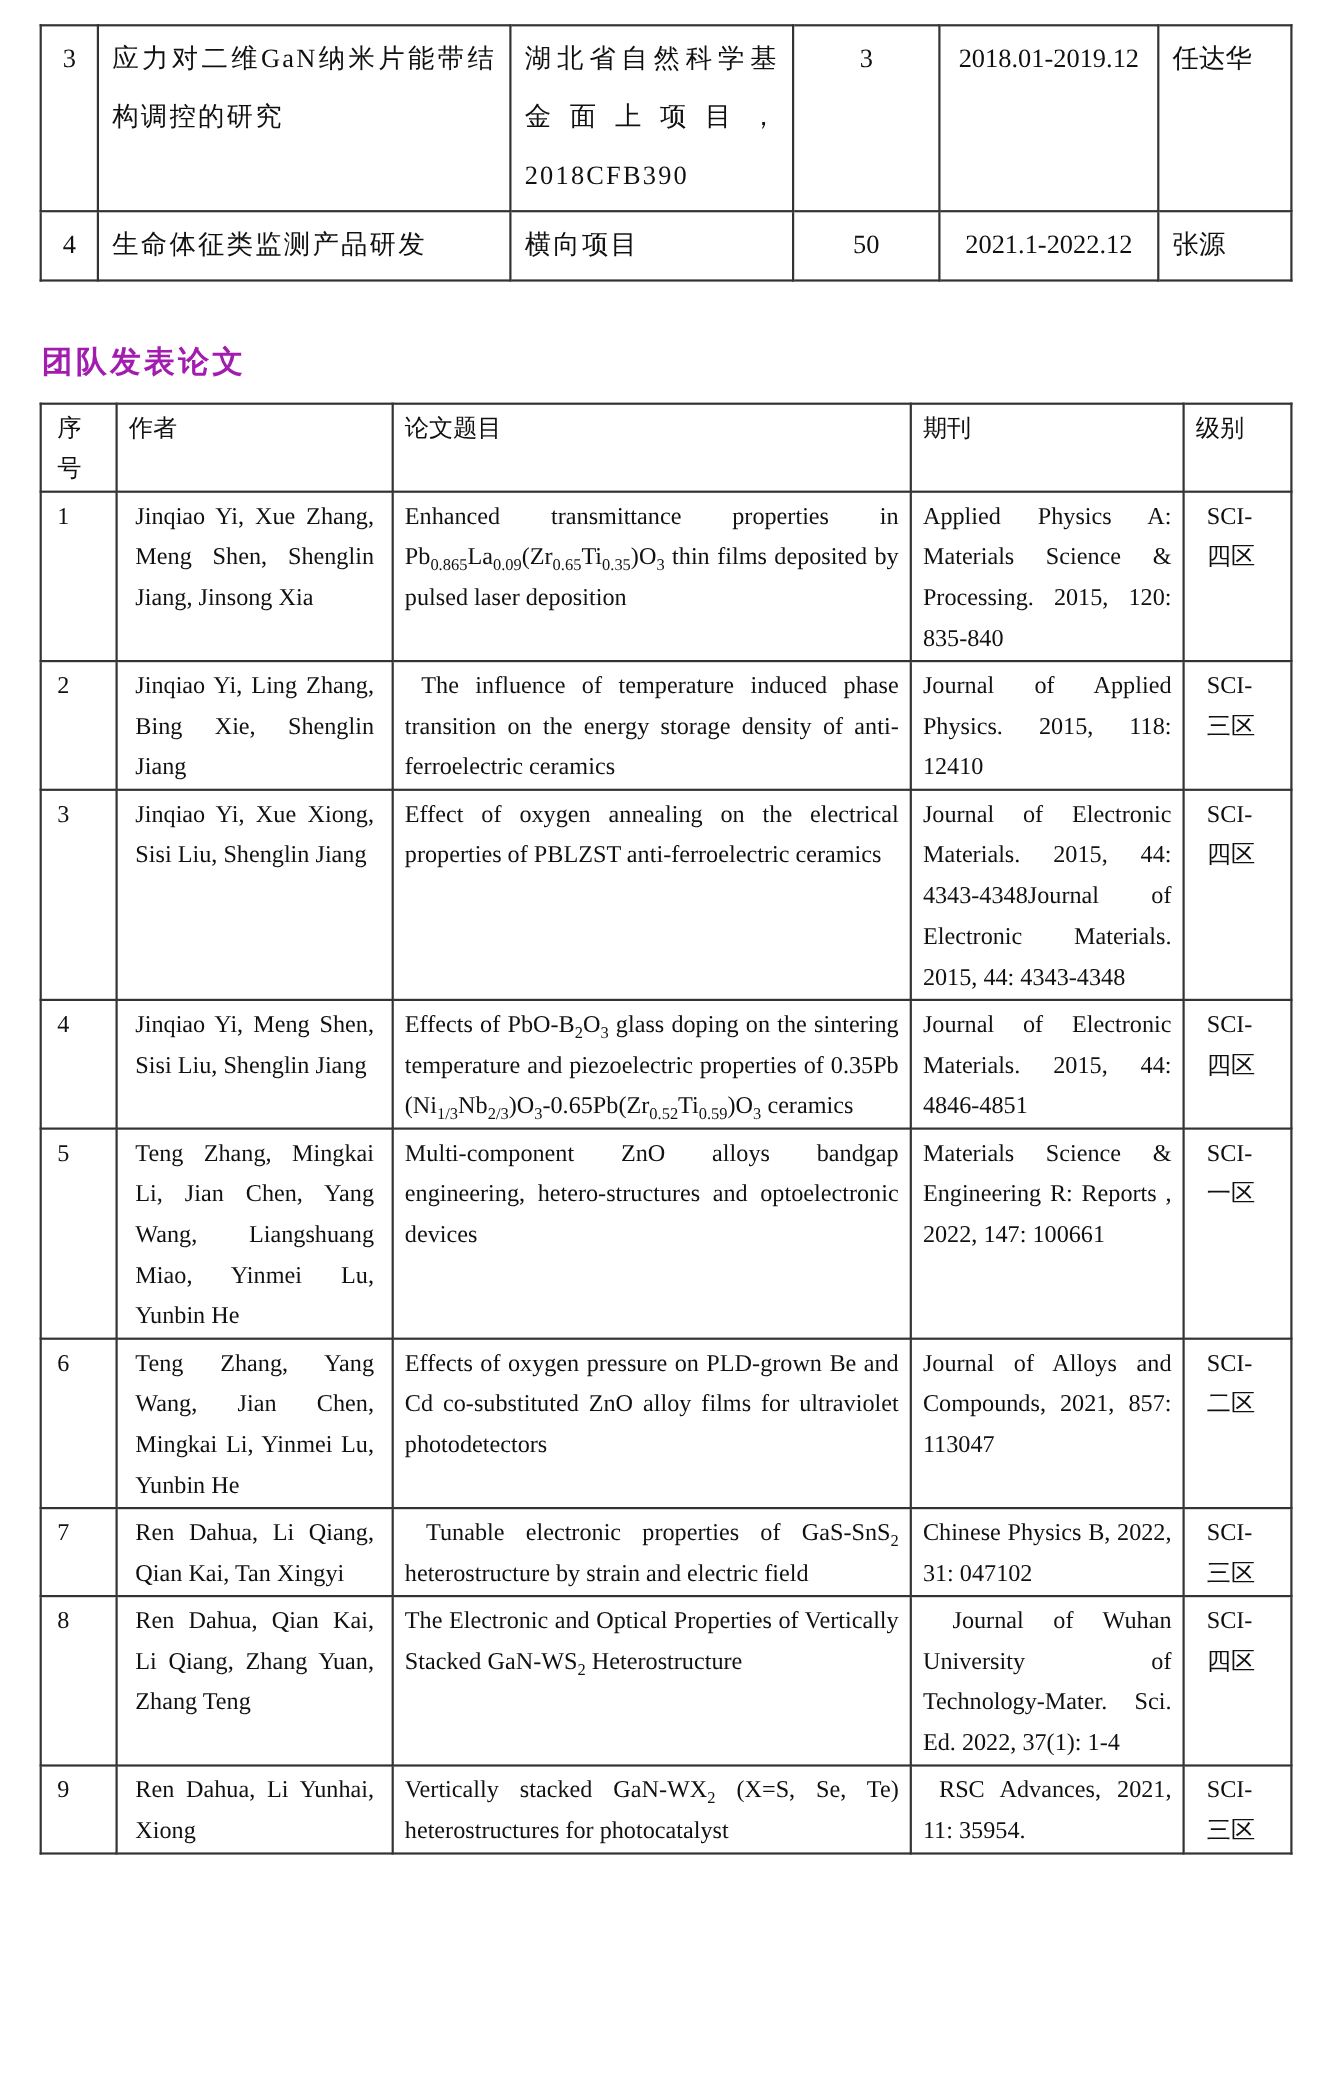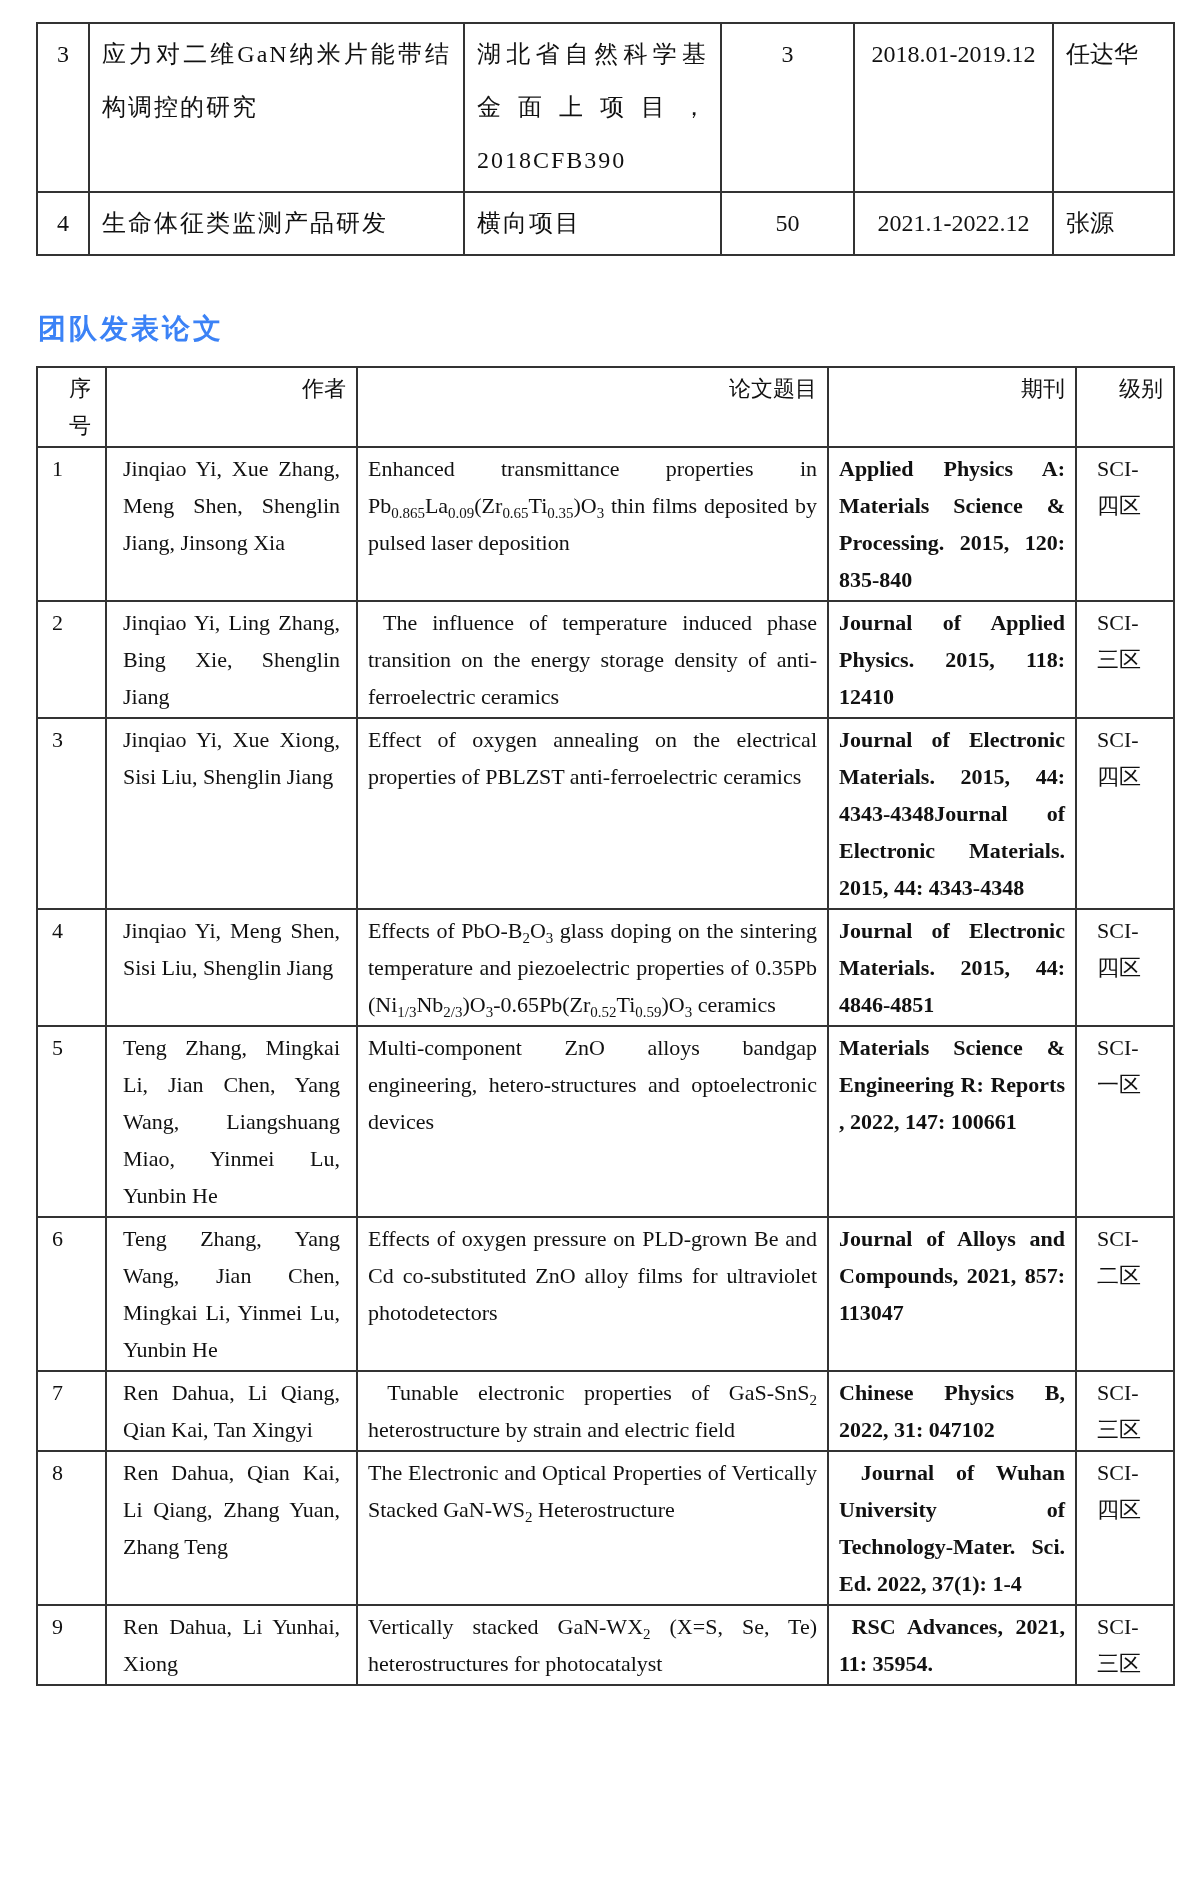--- a/index.html
+++ b/index.html
@@ -20,32 +20,32 @@
   table.projects td.c-no { text-align:center; letter-spacing:0; }
   table.projects td.c-title { text-align:justify; }
   table.projects td.c-funder { text-align:justify; }
   table.projects td.c-amount { text-align:center; letter-spacing:0; }
   table.projects td.c-period { letter-spacing:0; overflow-wrap:anywhere;text-align:center; }
   table.projects td.c-leader { letter-spacing:0; }
 
   
   .heading {
     margin:54px 0 18px 38px; font-size:28px; font-weight:bold;
-    letter-spacing:3px; color:#3b82f6;
+    letter-spacing:3px; color:#a21caf;
   }
 
   
   table.papers { font-size:22px; line-height:37px; }
   table.papers td { padding:2px 10px; }
-  table.papers td.h { text-align:right; vertical-align:top; }
+  table.papers td.h { text-align:left; vertical-align:top; }
   table.papers td.h-no { padding:2px 14px; }
   table.papers td.c-no { padding-left:14px; }
   table.papers td.c-authors { text-align:justify; padding:2px 16px;margin-left:44px; }
   table.papers td.c-title { text-align:justify; }
-  table.papers td.c-journal { text-align:justify;font-weight:bold; }
+  table.papers td.c-journal { text-align:justify; }
   table.papers td.c-level { padding:2px 20px; }
   sub { font-size:68%; line-height:0; }
 </style>
 </head>
 <body>
 
 <div class="page">
 
   <table class="tbl projects">
     <colgroup>

